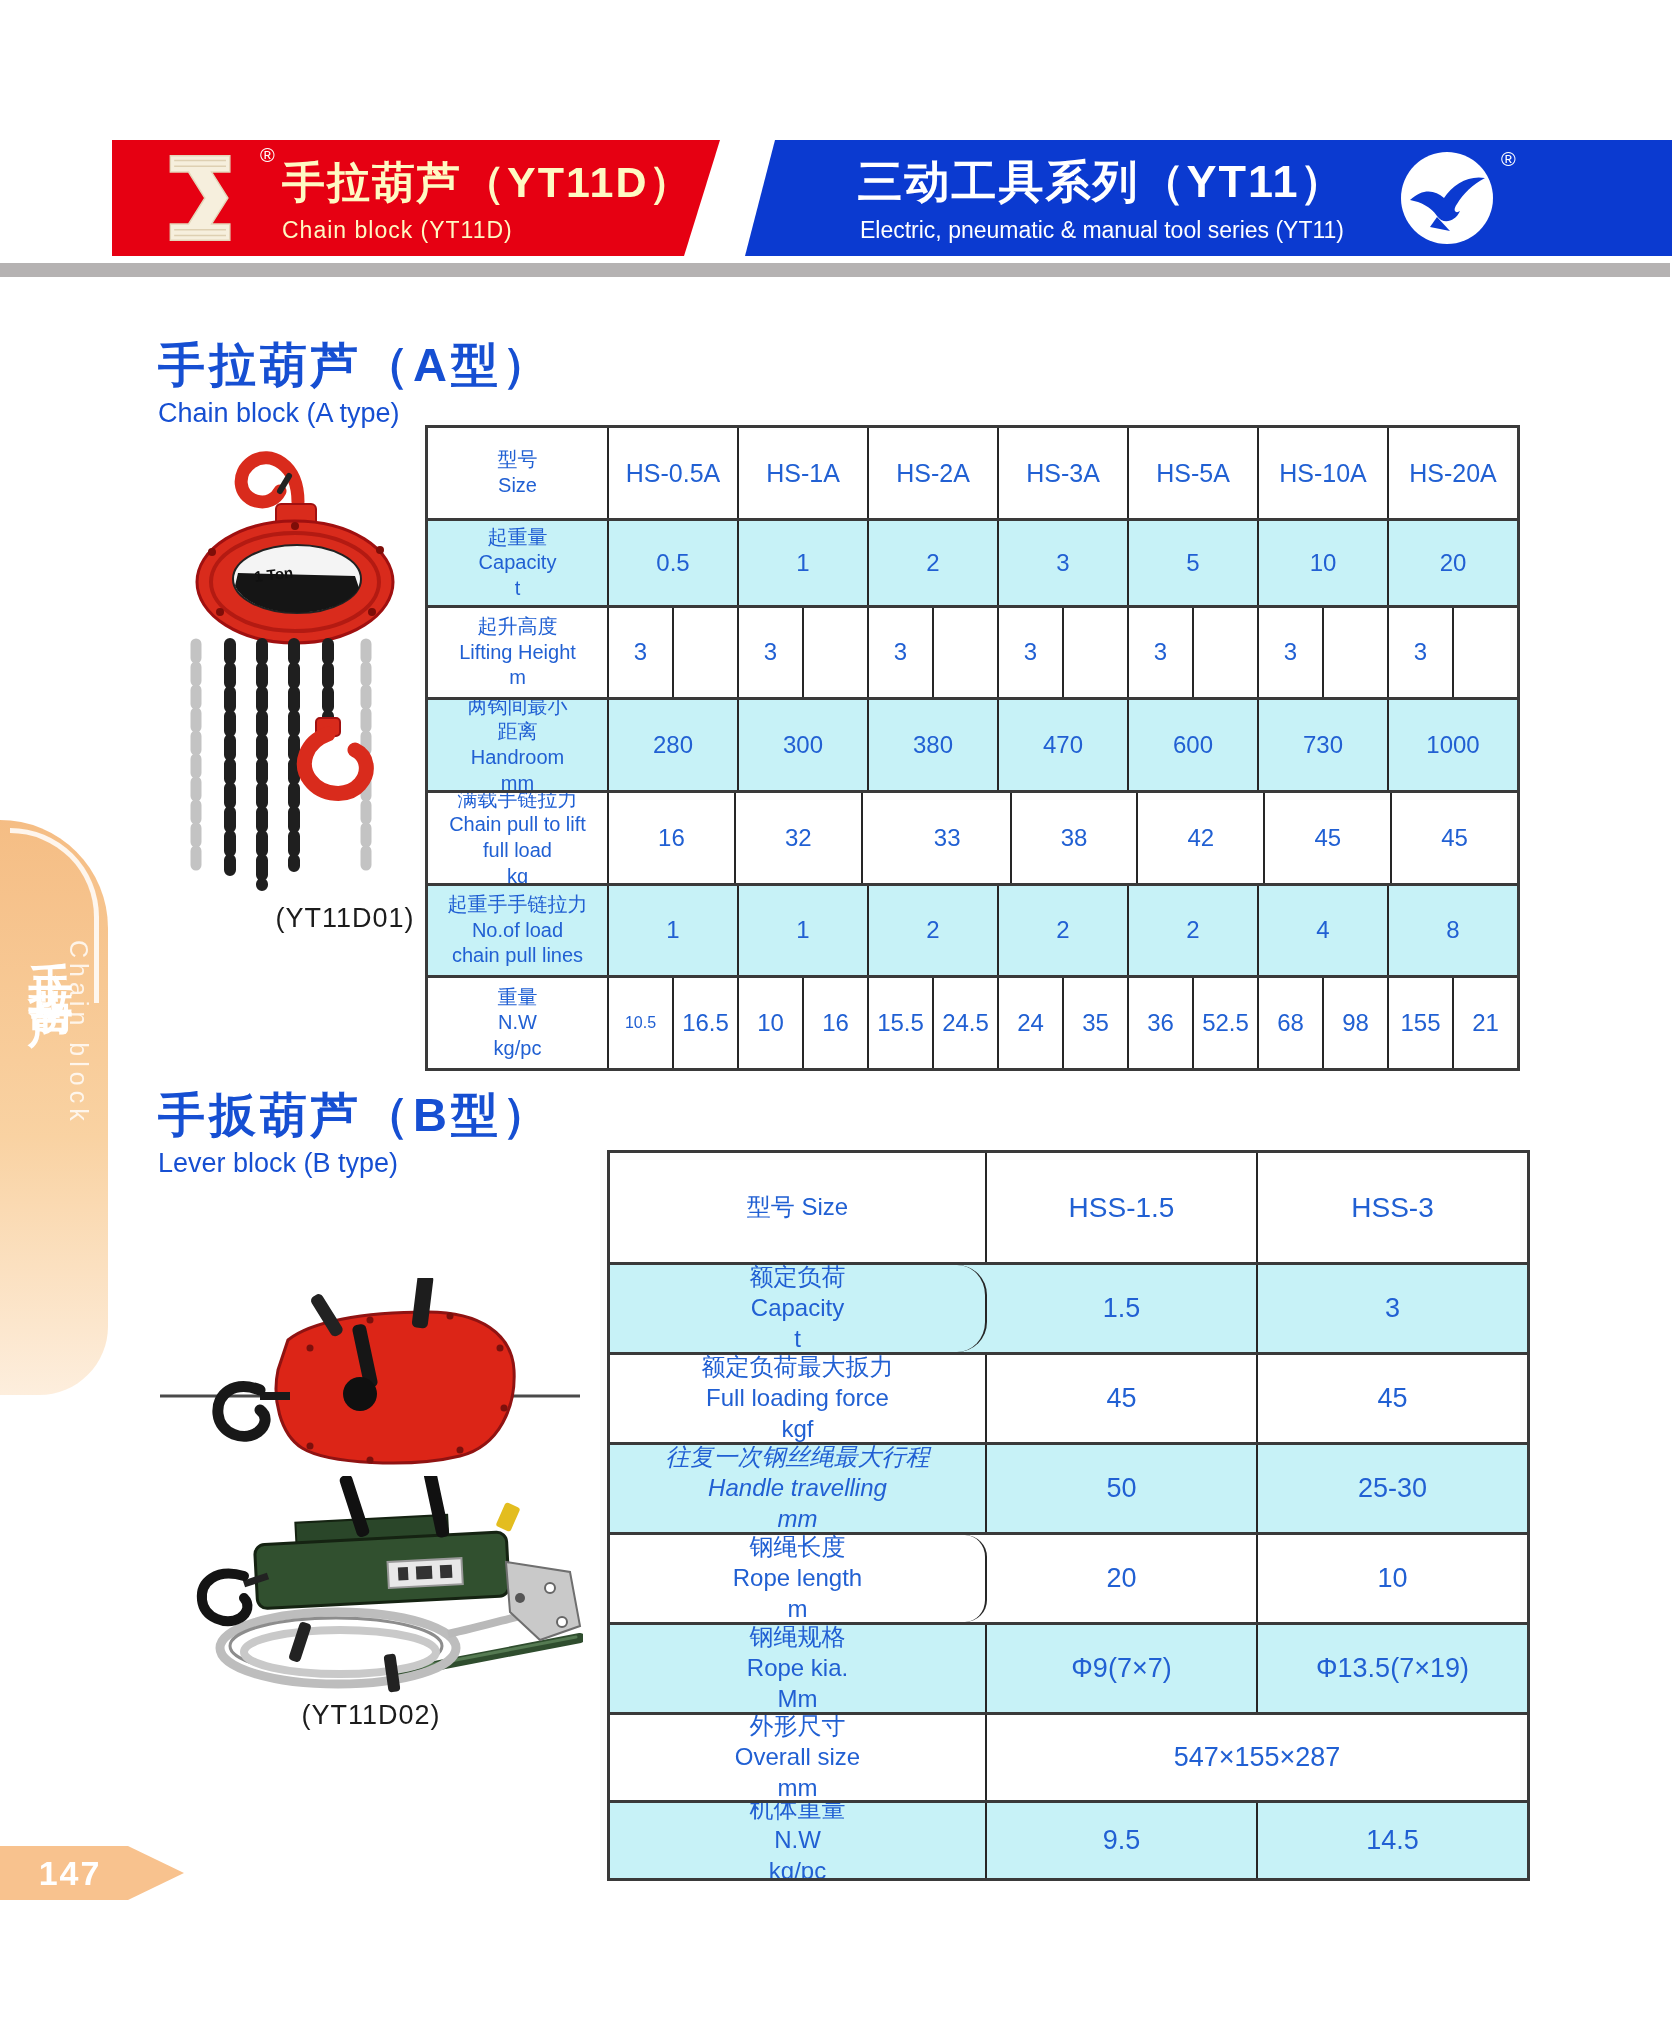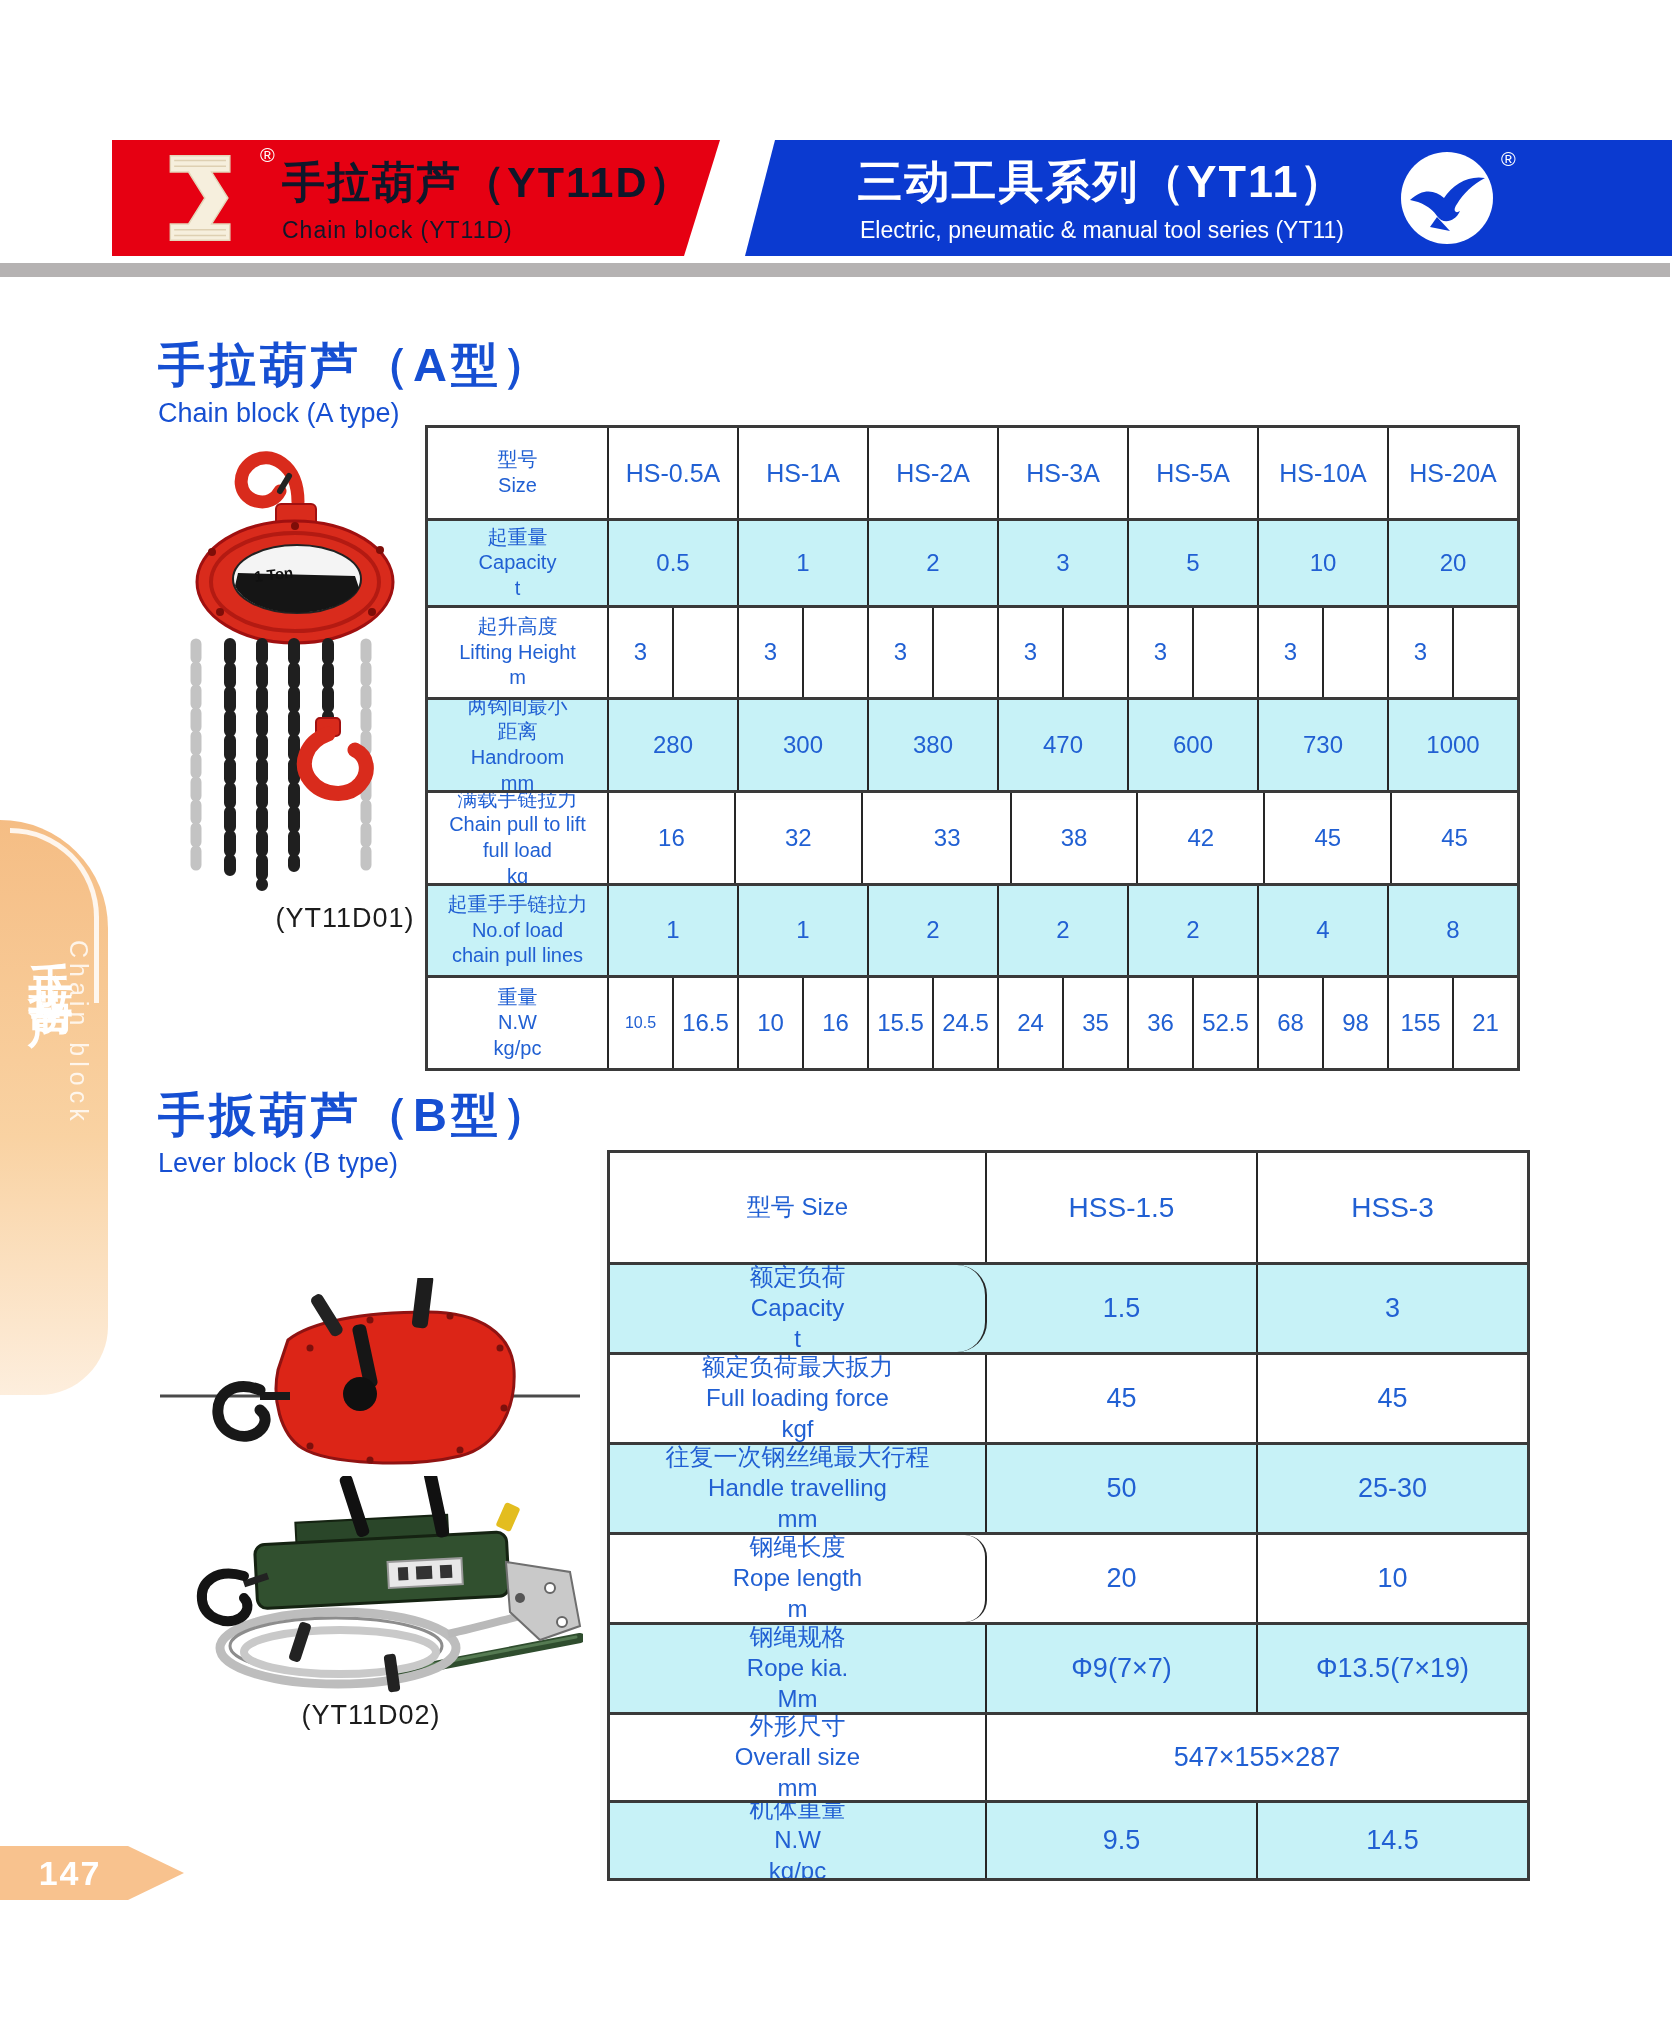--- a/index.html
+++ b/index.html
@@ -8,21 +8,21 @@
         font-family:"Liberation Sans", sans-serif;}
 
   
   .band{position:absolute;top:140px;height:116px;}
   .band-red{left:112px;width:608px;background:#e60012;
             clip-path:polygon(0 0,100% 0,calc(100% - 36px) 100%,0 100%);}
   .band-blue{left:745px;width:927px;background:#0b3ad0;
              clip-path:polygon(30px 0,100% 0,100% 100%,0 100%);}
   .brand-left{position:absolute;left:36px;top:10px;width:108px;height:96px;}
   .reg-left{position:absolute;left:148px;top:4px;color:#fff;font-size:20px;}
-  .red-text{position:absolute;left:170px;top:14px;color:#0f172a;white-space:nowrap;}
+  .red-text{position:absolute;left:170px;top:14px;color:#fef9c3;white-space:nowrap;}
   .red-cn{font-size:43px;font-weight:bold;letter-spacing:2px;}
   .red-en{font-size:23px;margin-top:5px;letter-spacing:1px;}
   .blue-text{position:absolute;left:112px;top:12px;width:490px;text-align:center;color:#fff;white-space:nowrap;}
   .blue-cn{font-size:45px;font-weight:bold;letter-spacing:2px;}
   .blue-en{font-size:23px;margin-top:5px;}
   .brand-right{position:absolute;left:652px;top:8px;width:100px;height:100px;}
   .reg-right{position:absolute;left:756px;top:8px;color:#fff;font-size:20px;}
   .gray-bar{position:absolute;left:0;top:263px;width:1670px;height:14px;background:#b5b2b2;}
 
   
@@ -332,21 +332,21 @@
         <div class="tcell" style="font-size: 27px;">3</div>
       </div>
       <div class="trow" style="height: 90px;">
         <div class="tcell t-label" style="flex: 0 0 377px; font-size: 24px;">额定负荷最大扳力
 Full loading force
 kgf</div>
         <div class="tcell" style="font-size: 27px;">45</div>
         <div class="tcell" style="font-size: 27px;">45</div>
       </div>
       <div class="trow tint" style="height: 90px;">
-        <div class="tcell t-label" style="flex: 0 0 377px; font-size: 24px;">往复一次钢丝绳最大行程
+        <div class="tcell t-label" style="flex: 0 0 377px; font-size: 24px; font-style: italic;">往复一次钢丝绳最大行程
 Handle travelling
 mm</div>
         <div class="tcell" style="font-size: 27px;">50</div>
         <div class="tcell" style="font-size: 27px;">25-30</div>
       </div>
       <div class="trow" style="height: 90px;">
         <div class="tcell t-label" style="flex: 0 0 377px; font-size: 24px; border-radius: 22px;">钢绳长度
 Rope length
 m</div>
         <div class="tcell" style="font-size: 27px;">20</div>

